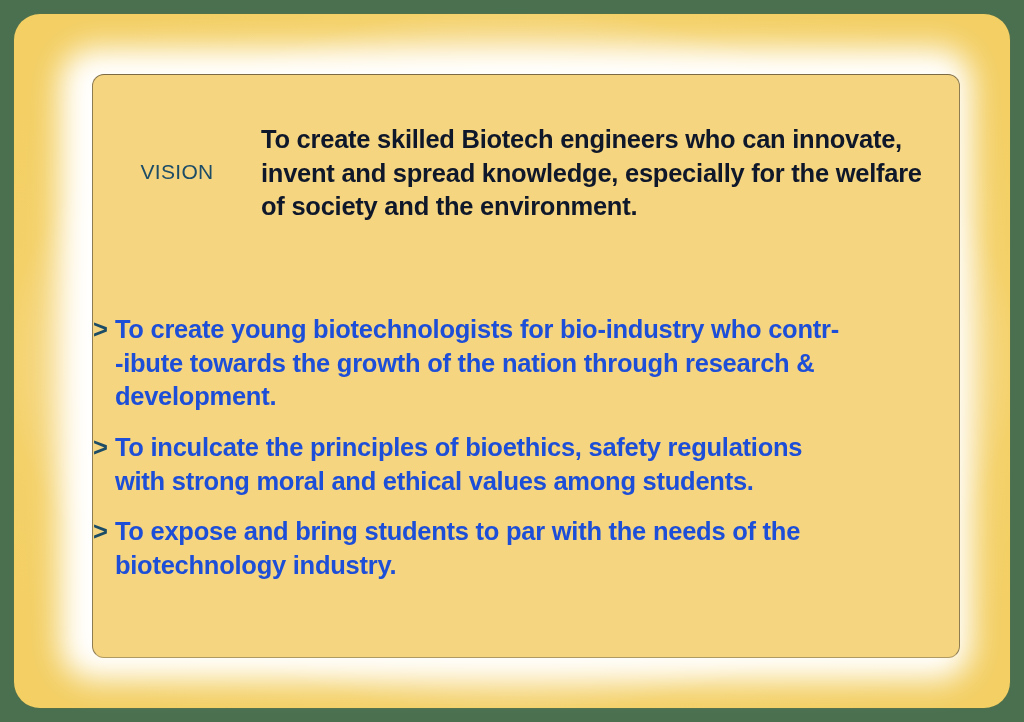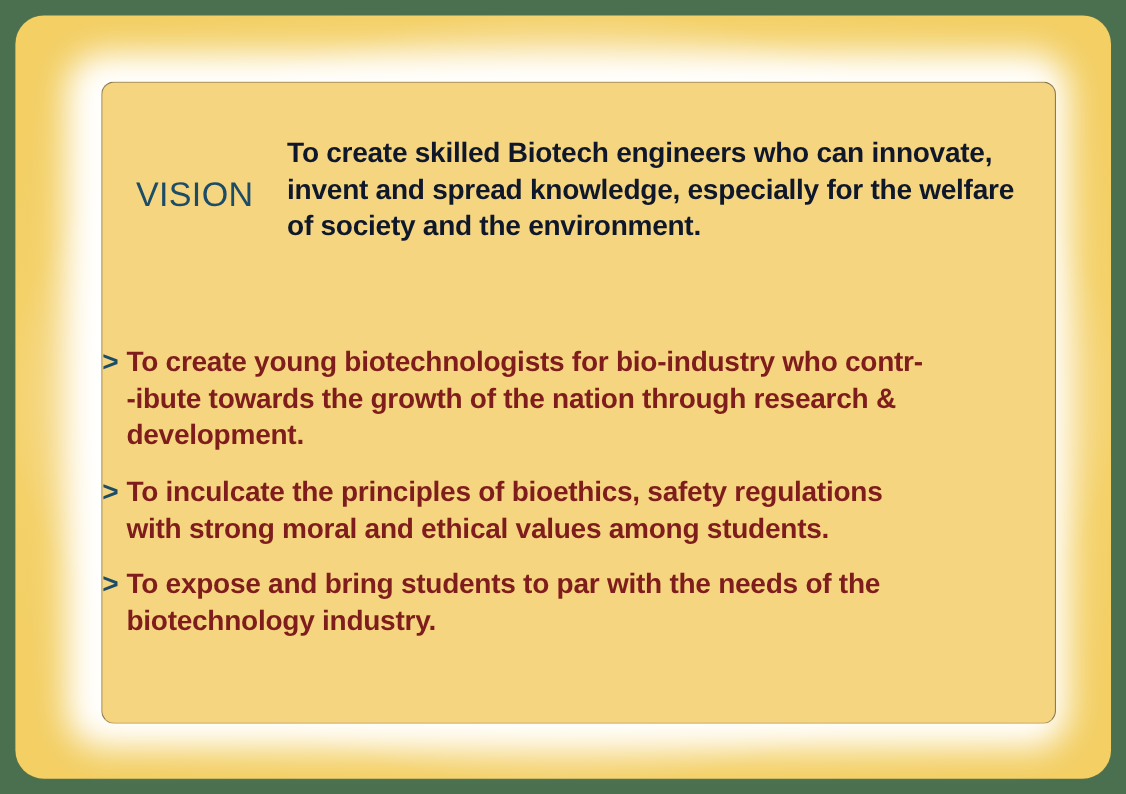--- a/index.html
+++ b/index.html
@@ -71,21 +71,21 @@
   }
 
   #vision-row  { left: 0; top: 48px;  width: 868px; }
   #mission-row { left: 0; top: 238px; width: 868px; }
 
   .section-label {
     width: 168px;
     flex: 0 0 168px;
     text-align: center;
     color: #1c4c66;
-    font-size: 31px;
+    font-size: 21px;
     font-weight: 400;
     letter-spacing: 0.3px;
     line-height: 1;
     font-family: "Liberation Sans", sans-serif;
   }
   #vision-label-text  { padding-top: 38px; }
   #mission-label-text { padding-top: 55px; }
 
   .section-body {
     flex: 1 1 auto;
@@ -116,21 +116,21 @@
   .bullet-marker {
     flex: 0 0 auto;
     color: #1c4c66;
     font-size: 25.5px;
     font-weight: bold;
     line-height: 1.32;
     margin-right: 7px;
     font-family: "Liberation Sans", sans-serif;
   }
   .bullet-text {
-    color: #7f1d1d;
+    color: #1d4ed8;
     font-size: 25.5px;
     font-weight: bold;
     line-height: 1.32;
     letter-spacing: -0.25px;
     white-space: pre-line;
   }
 </style>
 </head>
 <body>
 

